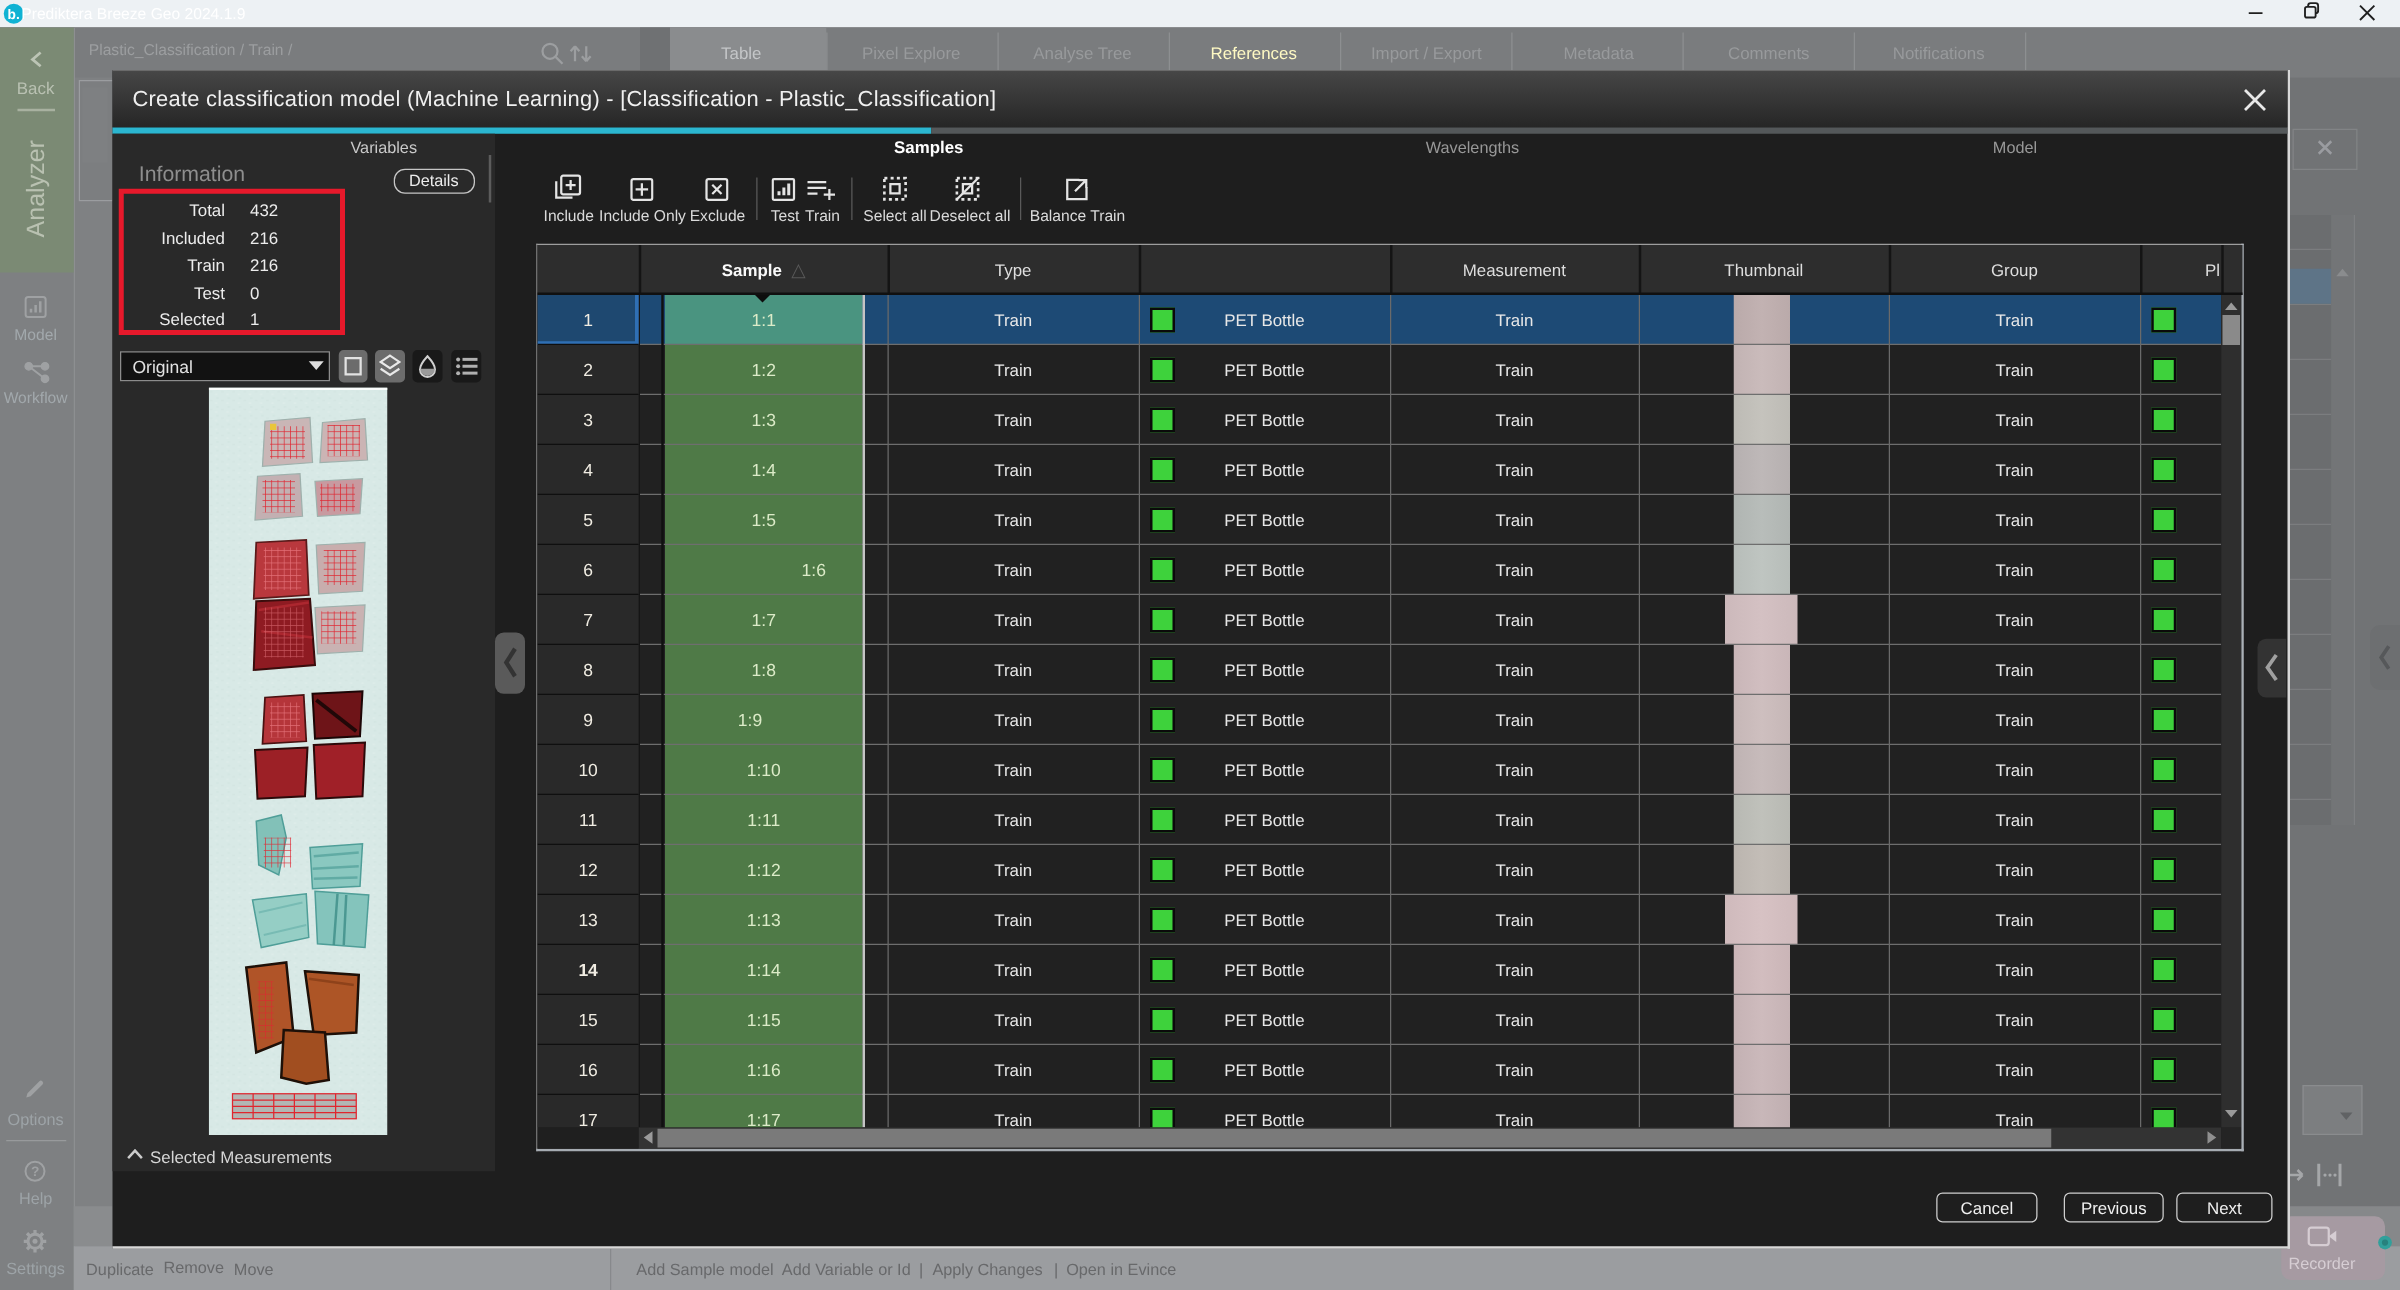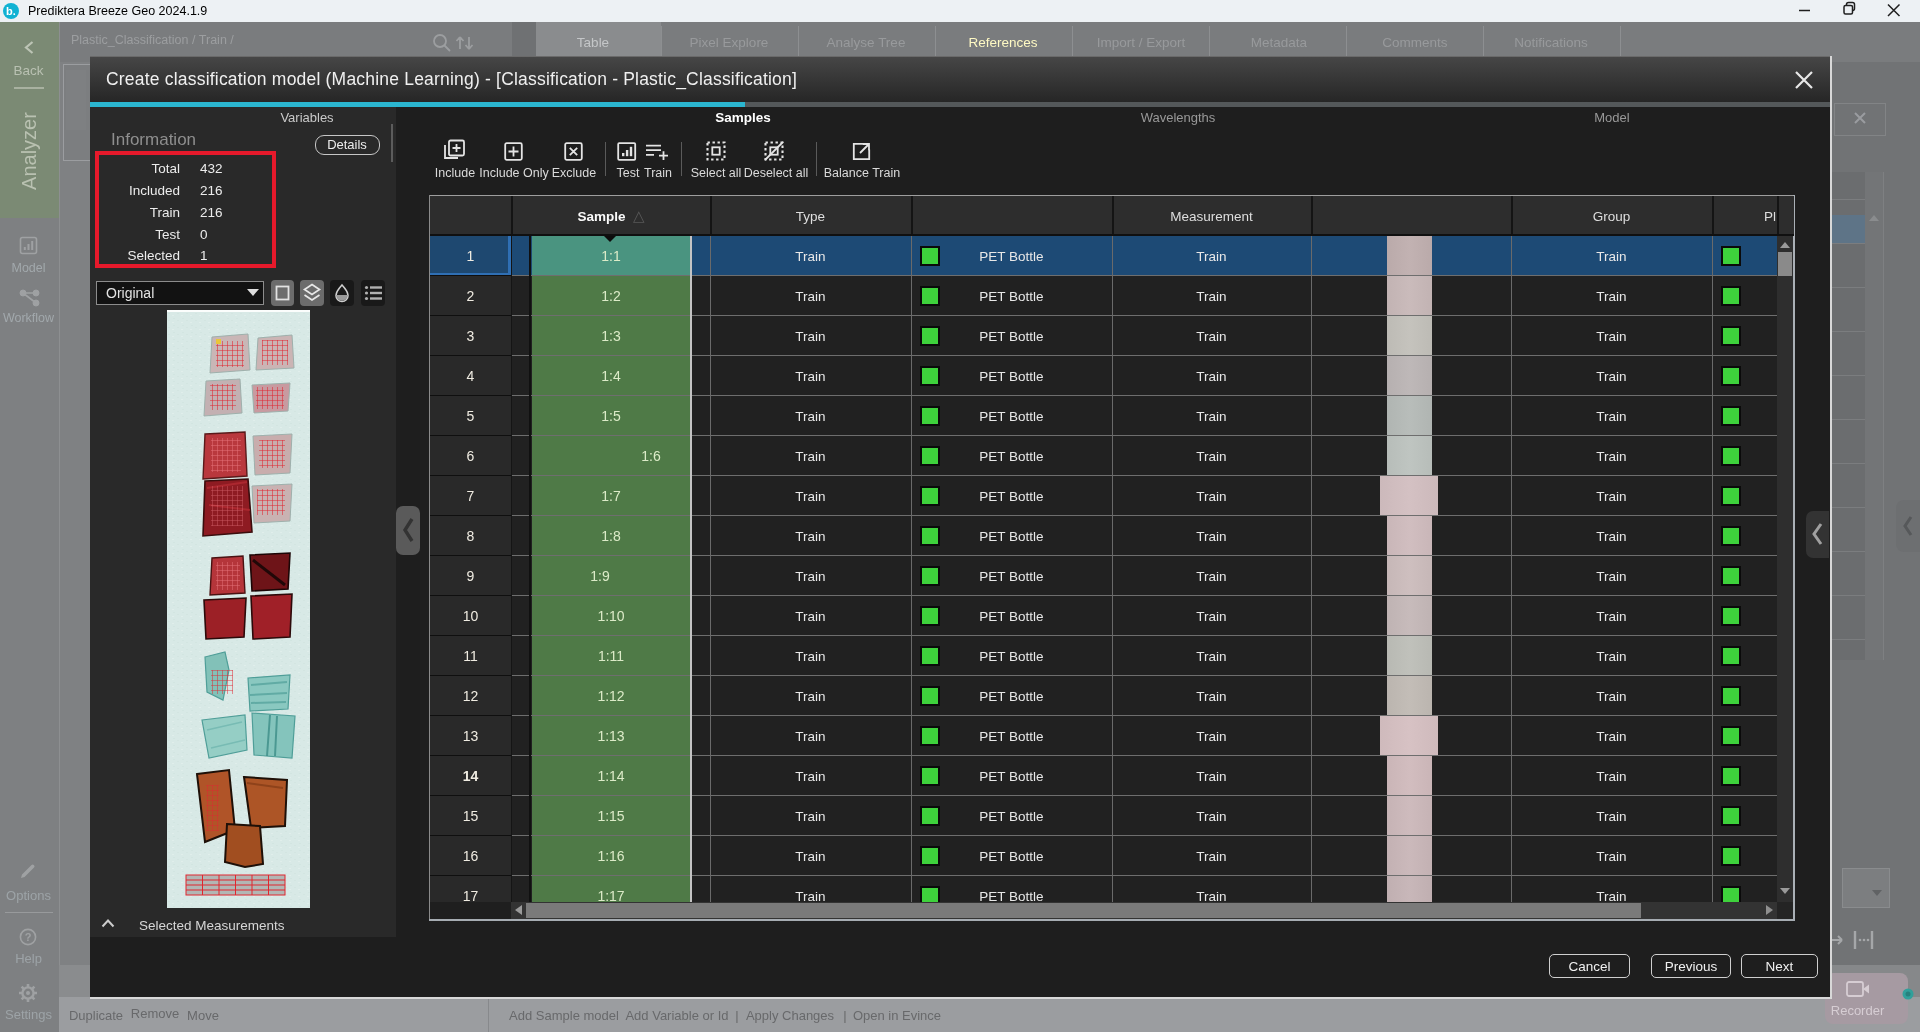--- a/index.html
+++ b/index.html
@@ -6,21 +6,21 @@
 .abs{position:absolute;}
 .ctr{display:flex;align-items:center;justify-content:center;}
 .txt{white-space:nowrap;}
 </style></head><body>
 <div class="abs" style="left:0;top:0;width:1920px;height:1032px;">
 <div class="abs" style="left:0px;top:0px;width:1920px;height:22px;background:#edf1f4;"></div>
 <svg class="abs" style="left:2px;top:2px" width="18" height="18">
       <circle cx="9" cy="9" r="8" fill="#10b2d3"></circle>
       <text x="4" y="13" font-size="11" font-weight="bold" fill="#fff" font-family="Liberation Sans">b.</text>
     </svg>
-<div class="abs ctr txt" style="left:28px;top:0px;width:200px;height:22px;font-size:12.5px;color:#000000;justify-content:flex-start;">Prediktera Breeze Geo 2024.1.9</div>
+<div class="abs ctr txt" style="left:17px;top:0px;width:200px;height:22px;font-size:12.5px;color:#ffffff;justify-content:flex-start;">Prediktera Breeze Geo 2024.1.9</div>
 <svg class="abs" style="left:1795px;top:0" width="125" height="22" fill="none" stroke="#1f1f1f" stroke-width="1.5">
       <path d="M4 10.5 H15"></path>
       <path d="M51.5 8 V4.5 A2 2 0 0 1 53.5 2.5 H57.5 A2 2 0 0 1 59.5 4.5 V8.5 A2 2 0 0 1 57.5 10.5 H54"></path>
       <rect x="49" y="5.5" width="8.5" height="8.5" rx="1.5" fill="#edf1f4"></rect>
       <path d="M93 4.5 L104.5 16 M104.5 4.5 L93 16"></path>
     </svg>
 <div class="abs" style="left:0px;top:22px;width:1920px;height:1010px;background:#7f8183;"></div>
 <div class="abs" style="left:59px;top:22px;width:1861px;height:40px;background:#7a7c7e;"></div>
 <div class="abs" style="left:512px;top:22px;width:24px;height:40px;background:#6f7173;"></div>
 <div class="abs" style="left:536px;top:22px;width:125px;height:40px;background:#8a8c8e;"></div>
@@ -266,21 +266,21 @@
 <rect x="19" y="565" width="99" height="20" fill="#b2b6b4"></rect>
 <g stroke="#e0262e" stroke-width="1" fill="none">
 <rect x="19" y="565" width="99" height="20"></rect>
 <path d="M19 570 H118 M19 575 H118 M19 580 H118"></path>
 <path d="M35.5 565 V585 M52 565 V585 M68.5 565 V585 M85 565 V585 M101.5 565 V585"></path>
 </g>
 </svg>
 <svg class="abs" style="left:101px;top:918px" width="14" height="12" fill="none" stroke="#cccccc" stroke-width="2">
       <path d="M1.5 8.5 L7 2.5 L12.5 8.5"></path>
     </svg>
-<div class="abs ctr txt" style="left:120px;top:916px;width:200px;height:18px;font-size:13.5px;color:#d6d6d6;justify-content:flex-start;margin-left:19px;">Selected Measurements</div>
+<div class="abs ctr txt" style="left:120px;top:916px;width:200px;height:18px;font-size:13.5px;color:#d6d6d6;justify-content:flex-start;">Selected Measurements</div>
 <div class="abs" style="left:396px;top:506px;width:24px;height:49px;background:#5a5a5a;border-radius:7px;"></div>
 <svg class="abs" style="left:400px;top:516px" width="16" height="28" fill="none" stroke="#333333" stroke-width="3.4">
       <path d="M12 3 L5 14 L12 25"></path>
     </svg>
 <div class="abs" style="left:1806px;top:511px;width:23px;height:47px;background:#333333;border-radius:7px 0 0 7px;"></div>
 <svg class="abs" style="left:1810px;top:521px" width="14" height="26" fill="none" stroke="#a0a0a0" stroke-width="3">
       <path d="M11 3 L4 13 L11 23"></path>
     </svg>
 <svg class="abs" style="left:443px;top:139px" width="23" height="22" style2="x">
       <g style="fill:none;stroke:#e4e4e4;stroke-width:1.8;">
@@ -356,20 +356,21 @@
 <div class="abs" style="left:710px;top:196px;width:2px;height:40px;background:#141414;"></div>
 <div class="abs" style="left:911px;top:196px;width:2px;height:40px;background:#141414;"></div>
 <div class="abs" style="left:1112px;top:196px;width:2px;height:40px;background:#141414;"></div>
 <div class="abs" style="left:1311px;top:196px;width:2px;height:40px;background:#141414;"></div>
 <div class="abs" style="left:1511px;top:196px;width:2px;height:40px;background:#141414;"></div>
 <div class="abs" style="left:1712px;top:196px;width:2px;height:40px;background:#141414;"></div>
 <div class="abs" style="left:1777px;top:196px;width:2px;height:40px;background:#141414;"></div>
 <div class="abs ctr txt" style="left:512px;top:196px;width:198px;height:40px;font-size:13.5px;color:#fafafa;"><b>Sample</b>&nbsp;&nbsp;<span style="color:#595959;font-size:15px;">△</span></div>
 <div class="abs ctr txt" style="left:710px;top:196px;width:201px;height:40px;font-size:13.5px;color:#dedede;">Type</div>
 <div class="abs ctr txt" style="left:1112px;top:196px;width:199px;height:40px;font-size:13.5px;color:#dedede;">Measurement</div>
+<div class="abs ctr txt" style="left:1311px;top:196px;width:200px;height:40px;font-size:13.5px;color:#dedede;">Thumbnail</div>
 <div class="abs ctr txt" style="left:1511px;top:196px;width:201px;height:40px;font-size:13.5px;color:#dedede;">Group</div>
 <div class="abs ctr txt" style="left:1764px;top:196px;width:40px;height:40px;font-size:13.5px;color:#dedede;justify-content:flex-start;">Pl</div>
 <div class="abs" style="left:430px;top:234px;width:1364px;height:2px;background:#101010;"></div>
 <div class="abs" style="left:430px;top:236px;width:1347px;height:666px;overflow:hidden;background:#212121;">
 <div class="abs" style="left:0;top:0px;width:1347px;height:40px;background:#1d4a75;"></div>
 <div class="abs" style="left:0;top:0px;width:81px;height:40px;background:#1e4870;"></div>
 <div class="abs" style="left:78px;top:0px;width:4px;height:40px;background:#2f6fb4;"></div>
 <div class="abs" style="left:0px;top:37px;width:82px;height:3px;background:#2f6fb4;"></div>
 <div class="abs ctr txt" style="left:0;top:0px;width:81px;height:40px;font-size:14px;color:#f0ece2;">1</div>
 <div class="abs" style="left:102px;top:0px;width:158px;height:40px;background:#4a9480;"></div>

